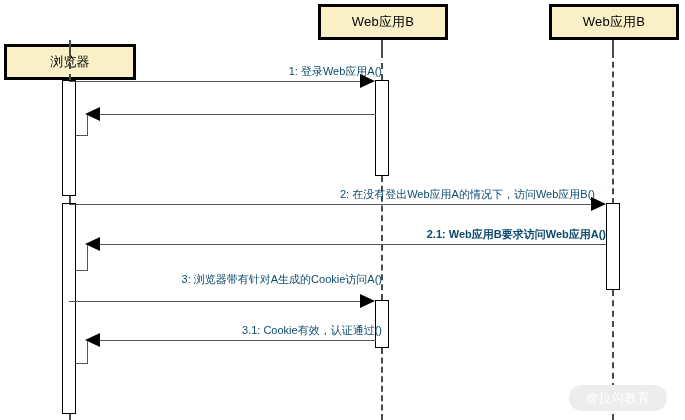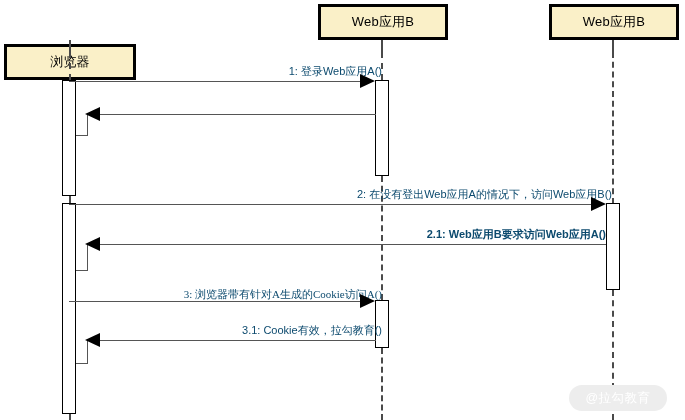--- a/index.html
+++ b/index.html
@@ -138,33 +138,33 @@
 
   <div class="activation" style="left:606px; top:203px; width:14px; height:87px;"></div>
 
   <div class="msg-label" style="left:66px; top:64px; width:316px;">1: 登录Web应用A()</div>
   <div class="msg-line" style="left:69px; top:81px; width:302px;"></div>
   <div class="arrow-right" style="left:360px; top:74px;"></div>
 
   <div class="msg-line" style="left:88px; top:114px; width:288px;"></div>
   <div class="arrow-left" style="left:85px; top:107px;"></div>
 
-  <div class="msg-label" style="left:66px; top:187px; width:546px;">2: 在没有登出Web应用A的情况下，访问Web应用B()</div>
+  <div class="msg-label" style="left:49px; top:187px; width:546px;">2: 在没有登出Web应用A的情况下，访问Web应用B()</div>
   <div class="msg-line" style="left:69px; top:204px; width:533px;"></div>
   <div class="arrow-right" style="left:591px; top:197px;"></div>
 
   <div class="msg-label" style="left:76px; top:227px; width:530px;font-weight:bold;">2.1: Web应用B要求访问Web应用A()</div>
   <div class="msg-line" style="left:88px; top:244px; width:518px;"></div>
   <div class="arrow-left" style="left:85px; top:237px;"></div>
 
-  <div class="msg-label" style="left:66px; top:287px; width:316px;font-family:Liberation Serif, serif;">3: 浏览器带有针对A生成的Cookie访问A()</div>
+  <div class="msg-label" style="left:66px; top:272px; width:316px;">3: 浏览器带有针对A生成的Cookie访问A()</div>
   <div class="msg-line" style="left:69px; top:301px; width:302px;"></div>
   <div class="arrow-right" style="left:360px; top:294px;"></div>
 
-  <div class="msg-label" style="left:76px; top:323px; width:306px;">3.1: Cookie有效，拉勾教育()</div>
+  <div class="msg-label" style="left:76px; top:323px; width:306px;">3.1: Cookie有效，认证通过()</div>
   <div class="msg-line" style="left:88px; top:340px; width:288px;"></div>
   <div class="arrow-left" style="left:85px; top:333px;"></div>
 
   <div class="watermark" style="left:569px; top:385px; width:98px; height:26px;">
     <span>@拉勾教育</span>
   </div>
 
 </div>
 
 </body></html>

